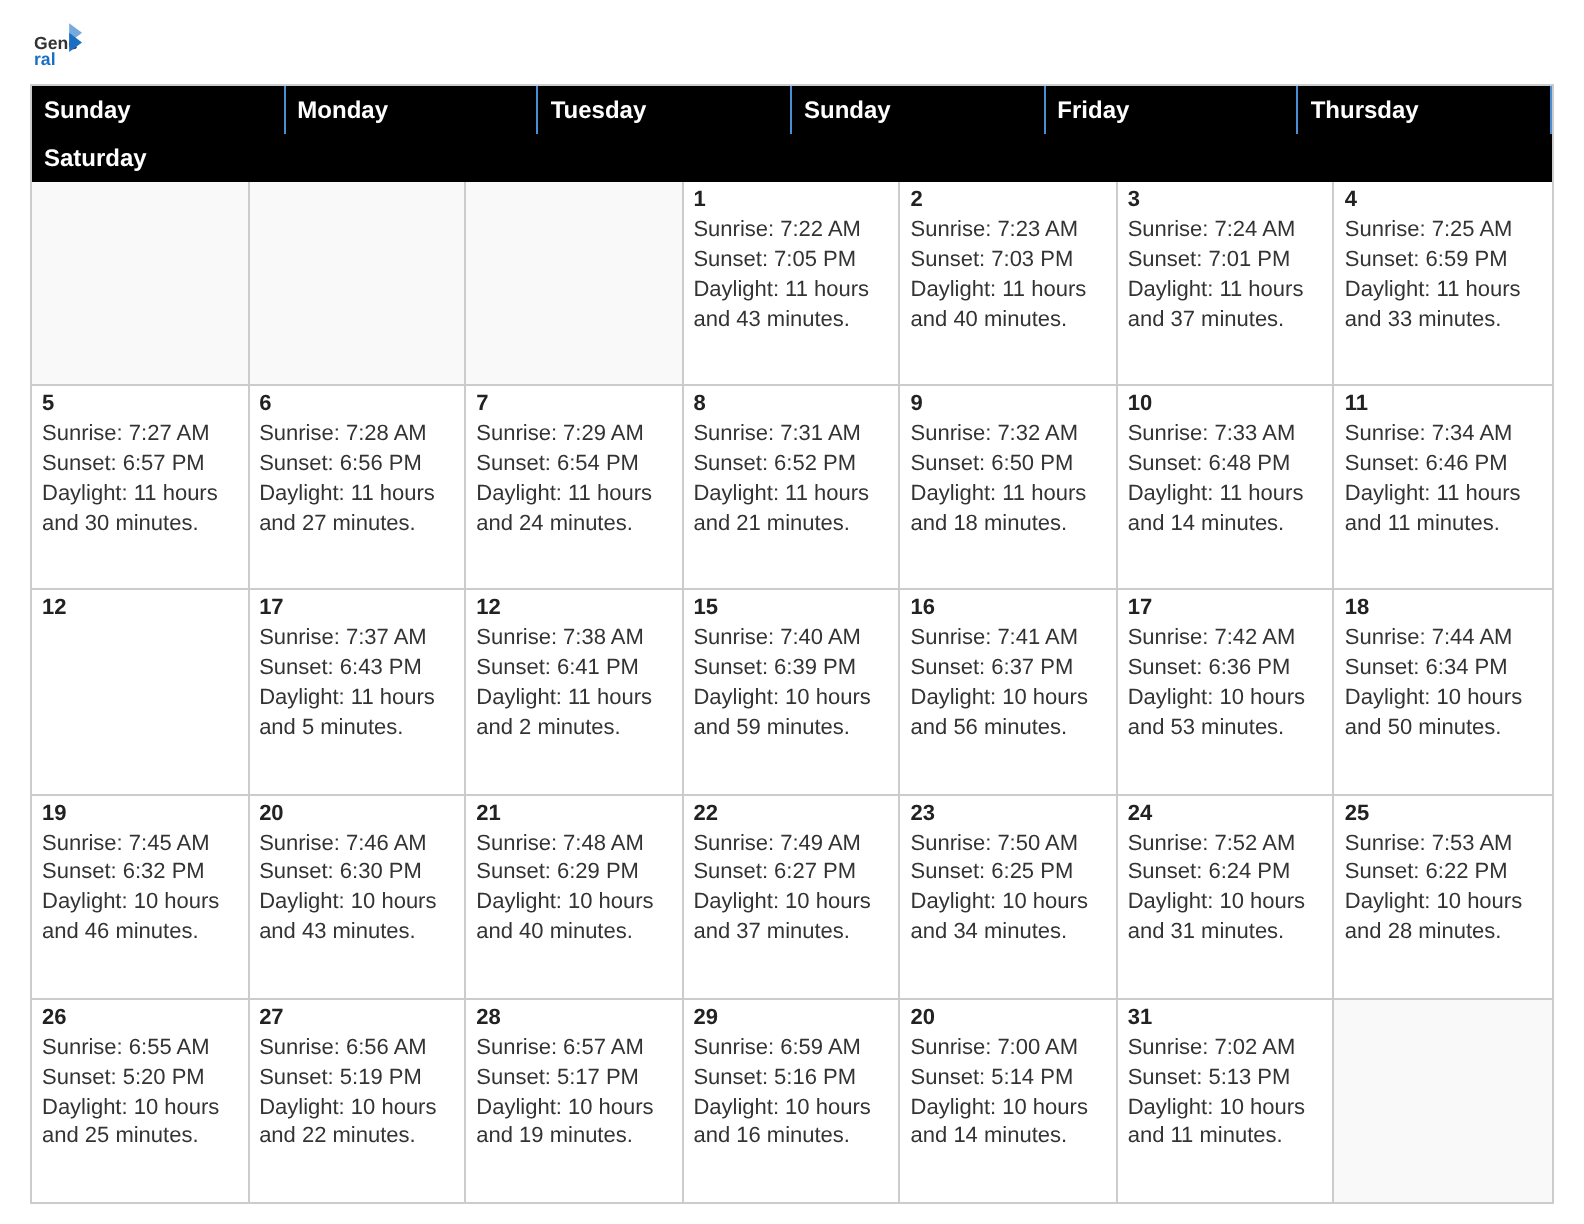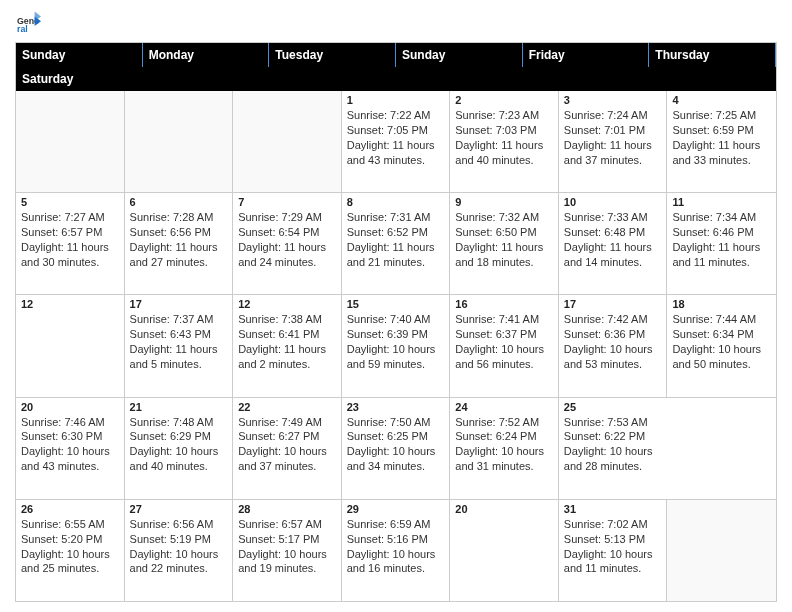--- a/index.html
+++ b/index.html
@@ -209,20 +209,24 @@
             <div class="day-num">17</div>
             <div class="cell-text">Sunrise: 7:42 AM<br>Sunset: 6:36 PM<br>Daylight: 10 hours and 53 minutes.</div>
           </div>
           <div class="cal-cell">
             <div class="day-num">18</div>
             <div class="cell-text">Sunrise: 7:44 AM<br>Sunset: 6:34 PM<br>Daylight: 10 hours and 50 minutes.</div>
           </div>
         </div>
         <div class="cal-row">
           <div class="cal-cell">
+            <div class="day-num">19</div>
+            <div class="cell-text">Sunrise: 7:45 AM<br>Sunset: 6:32 PM<br>Daylight: 10 hours and 46 minutes.</div>
+          </div>
+          <div class="cal-cell">
             <div class="day-num">20</div>
             <div class="cell-text">Sunrise: 7:46 AM<br>Sunset: 6:30 PM<br>Daylight: 10 hours and 43 minutes.</div>
           </div>
           <div class="cal-cell">
             <div class="day-num">21</div>
             <div class="cell-text">Sunrise: 7:48 AM<br>Sunset: 6:29 PM<br>Daylight: 10 hours and 40 minutes.</div>
           </div>
           <div class="cal-cell">
             <div class="day-num">22</div>
             <div class="cell-text">Sunrise: 7:49 AM<br>Sunset: 6:27 PM<br>Daylight: 10 hours and 37 minutes.</div>
@@ -252,20 +256,21 @@
           <div class="cal-cell">
             <div class="day-num">28</div>
             <div class="cell-text">Sunrise: 6:57 AM<br>Sunset: 5:17 PM<br>Daylight: 10 hours and 19 minutes.</div>
           </div>
           <div class="cal-cell">
             <div class="day-num">29</div>
             <div class="cell-text">Sunrise: 6:59 AM<br>Sunset: 5:16 PM<br>Daylight: 10 hours and 16 minutes.</div>
           </div>
           <div class="cal-cell">
             <div class="day-num">20</div>
+            <div class="cell-text">Sunrise: 7:00 AM<br>Sunset: 5:14 PM<br>Daylight: 10 hours and 14 minutes.</div>
           </div>
           <div class="cal-cell">
             <div class="day-num">31</div>
             <div class="cell-text">Sunrise: 7:02 AM<br>Sunset: 5:13 PM<br>Daylight: 10 hours and 11 minutes.</div>
           </div>
           <div class="cal-cell empty"></div>
         </div>
       </div>
   </div>
 </div>

